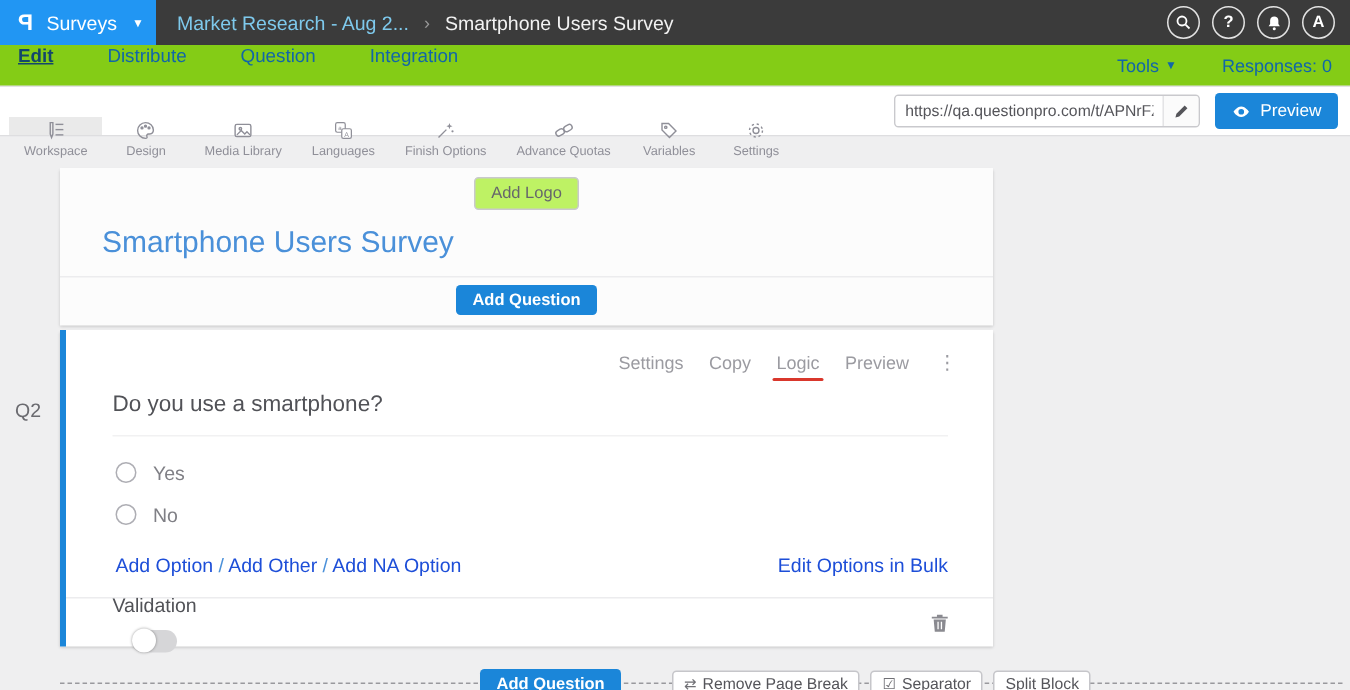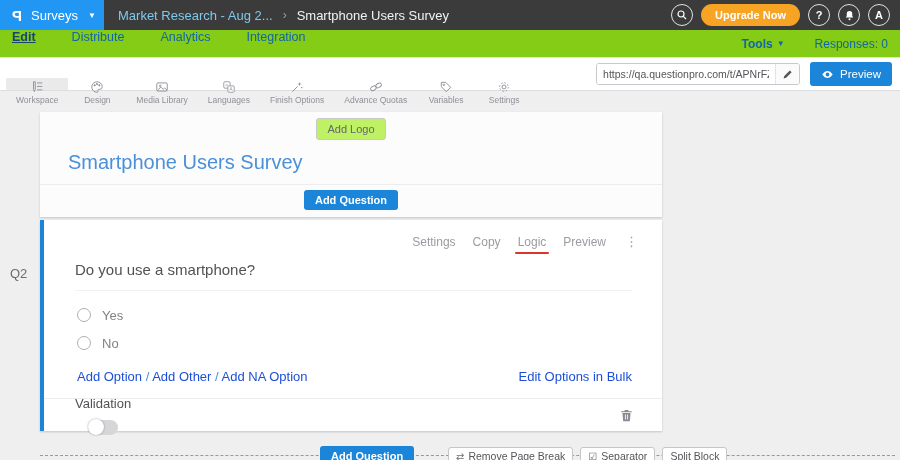--- a/index.html
+++ b/index.html
@@ -26,21 +26,21 @@
 
   
   .subnav { height:28px; background:#84cc16; border-bottom:1px solid #e2e2e4; display:flex;
     padding:0 12px; }
   .subnav .links { display:flex; gap:36px; }
   .subnav a { font-size:12.5px; color:#1166a8; text-decoration:none; cursor:pointer; }
   .subnav a.active { color:#14476b; text-decoration:underline; font-weight:bold; }
   .subnav-right { margin-left:auto; display:flex; align-items:center; gap:30px; font-size:12px;
     color:#1166a8; }
   .subnav-right .caret { font-size:8px; }
-  .tools { cursor:pointer; display:flex; align-items:center; gap:4px;font-weight:bold; }
+  .tools { cursor:pointer; display:flex; align-items:center; gap:4px; }
 
   
   .toolbar { height:33px; background:#fff; border-bottom:1px solid #dedee0; display:flex;
     align-items:stretch; padding-left:6px; }
   .tool { display:flex; flex-direction:column; align-items:center; justify-content:space-between;
     padding:2px 10px; cursor:pointer; min-width:58px;margin-top:20px; }
   .tool.selected { background:#eaeaea; }
   .tool svg { width:14px; height:14px; }
   .tool .tlabel { font-size:8.5px; color:#8f8f98; margin-top:1px; white-space:nowrap; }
   .toolbar-right { margin-left:auto; display:flex; align-items:center; gap:10px; padding-right:8px; }
@@ -128,21 +128,20 @@
   </div>
   <div class="top-right">
     <div class="circle-btn">
       <span style="display:flex;">
         <svg width="12" height="12" viewBox="0 0 24 24">
             <circle cx="10" cy="10" r="6" fill="none" stroke="#fff" stroke-width="2.4"></circle>
             <line x1="14.7" y1="14.7" x2="20" y2="20" stroke="#fff" stroke-width="2.4"></line>
           </svg>
       </span>
     </div>
-    <button class="upgrade">Upgrade Now</button>
     <div class="circle-btn">
       <span>?</span>
     </div>
     <div class="circle-btn">
       <span style="display:flex;">
         <svg width="11" height="11" viewBox="0 0 24 24" fill="#fff">
             <path d="M12 2a6 6 0 0 0-6 6v5l-2.2 3.5h16.4L18 13V8a6 6 0 0 0-6-6z"></path>
             <circle cx="12" cy="20" r="2.2"></circle>
           </svg>
       </span>
@@ -150,21 +149,21 @@
     <div class="circle-btn">
       <span>A</span>
     </div>
   </div>
 </div>
 
 <div class="subnav">
   <div class="links">
     <a class="active">Edit</a>
     <a>Distribute</a>
-    <a>Analytics</a>
+    <a>Question</a>
     <a>Integration</a>
   </div>
   <div class="subnav-right">
     <span class="tools">
       <span>Tools</span>
       <span class="caret">▼</span>
     </span>
     <span>Responses: 0</span>
   </div>
 </div>

